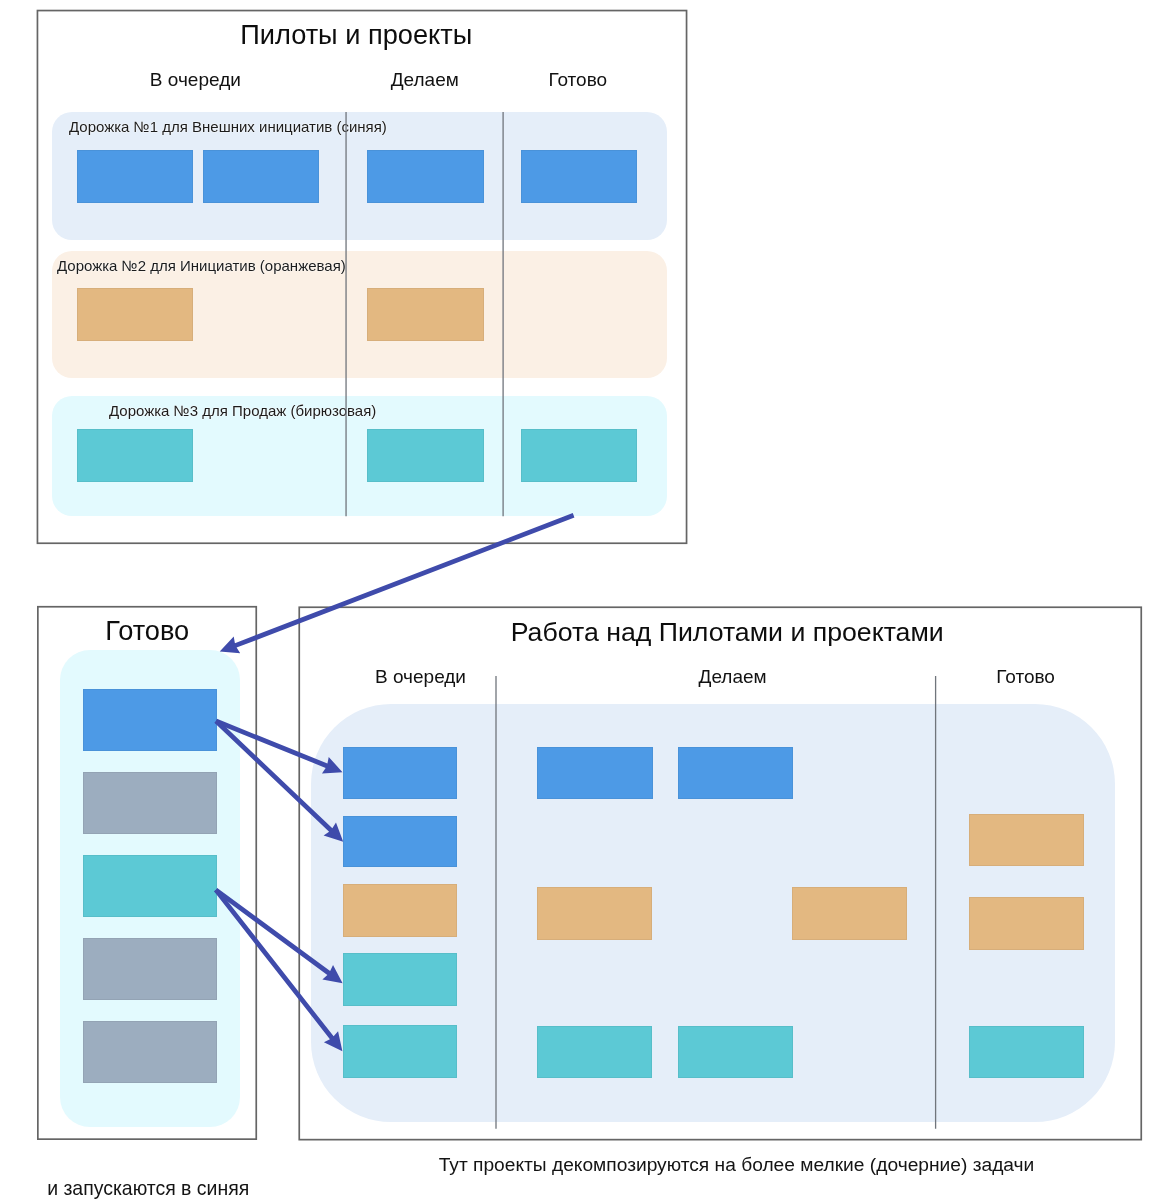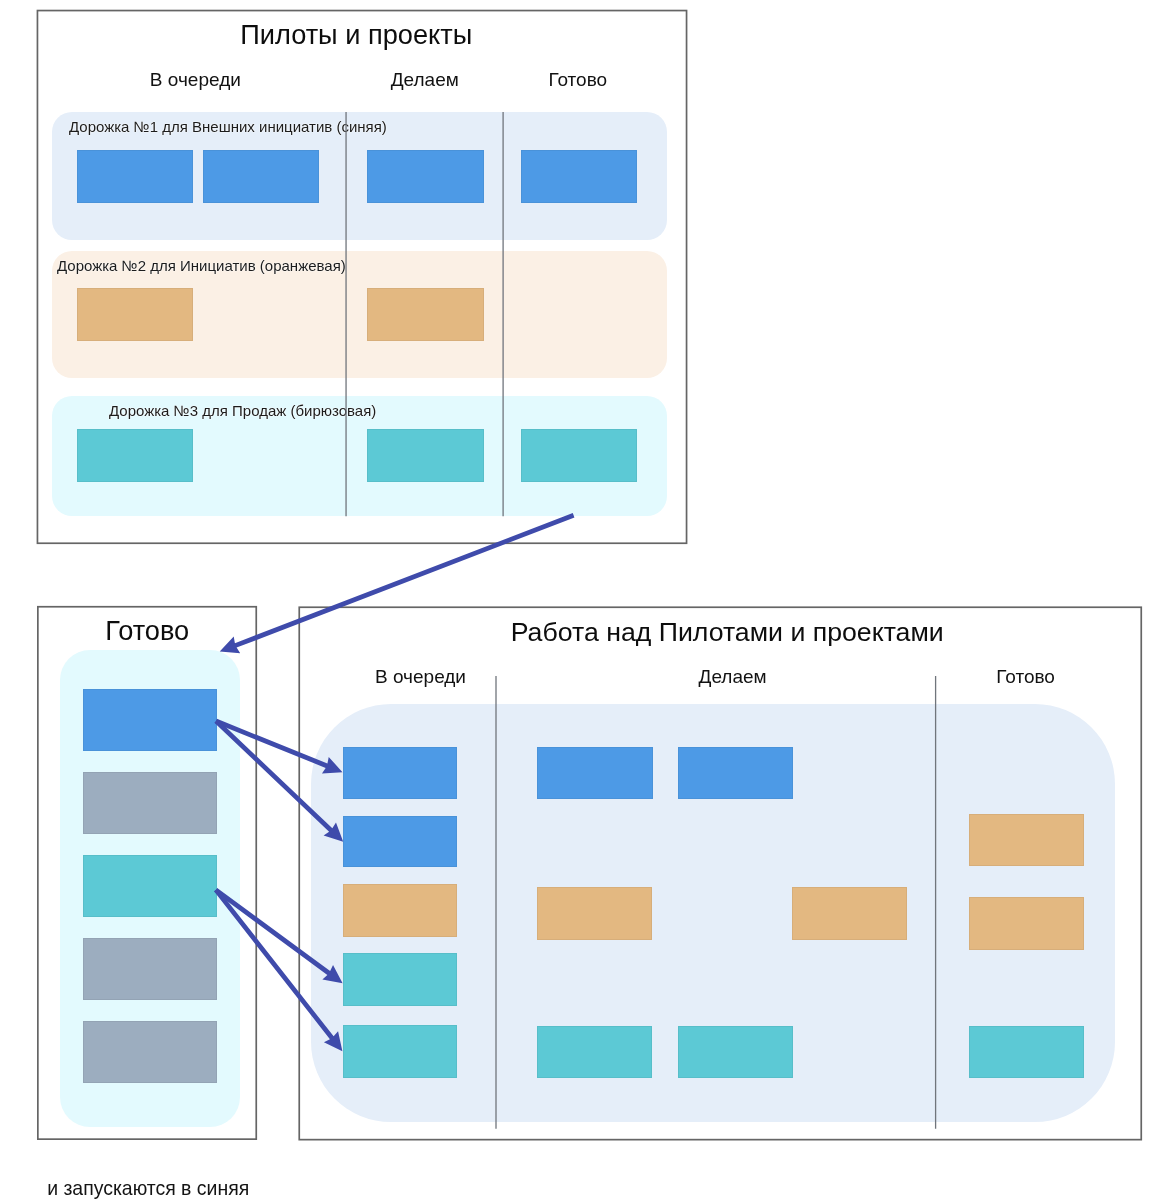--- a/index.html
+++ b/index.html
@@ -124,14 +124,15 @@
         <polygon points="214.38,722.70 329.11,831.66 323.59,835.59 343.20,841.80 335.98,822.53 332.35,828.25 217.62,719.30"></polygon>
         <polygon points="214.41,891.79 327.35,974.90 322.37,979.48 342.60,983.20 333.03,964.99 330.14,971.11 217.19,888.01"></polygon>
         <polygon points="213.95,891.35 329.94,1039.22 323.90,1042.30 342.40,1051.30 338.06,1031.19 333.63,1036.32 217.65,888.45"></polygon>
       </g>
   </svg>
 
   <div class="caption" id="cap-left">
     <br>
     <span>и запускаются в синяя</span>
   </div>
+  <div class="caption" id="cap-right">Тут проекты декомпозируются на более мелкие (дочерние) задачи</div>
 
 </div>
 
 </body></html>

